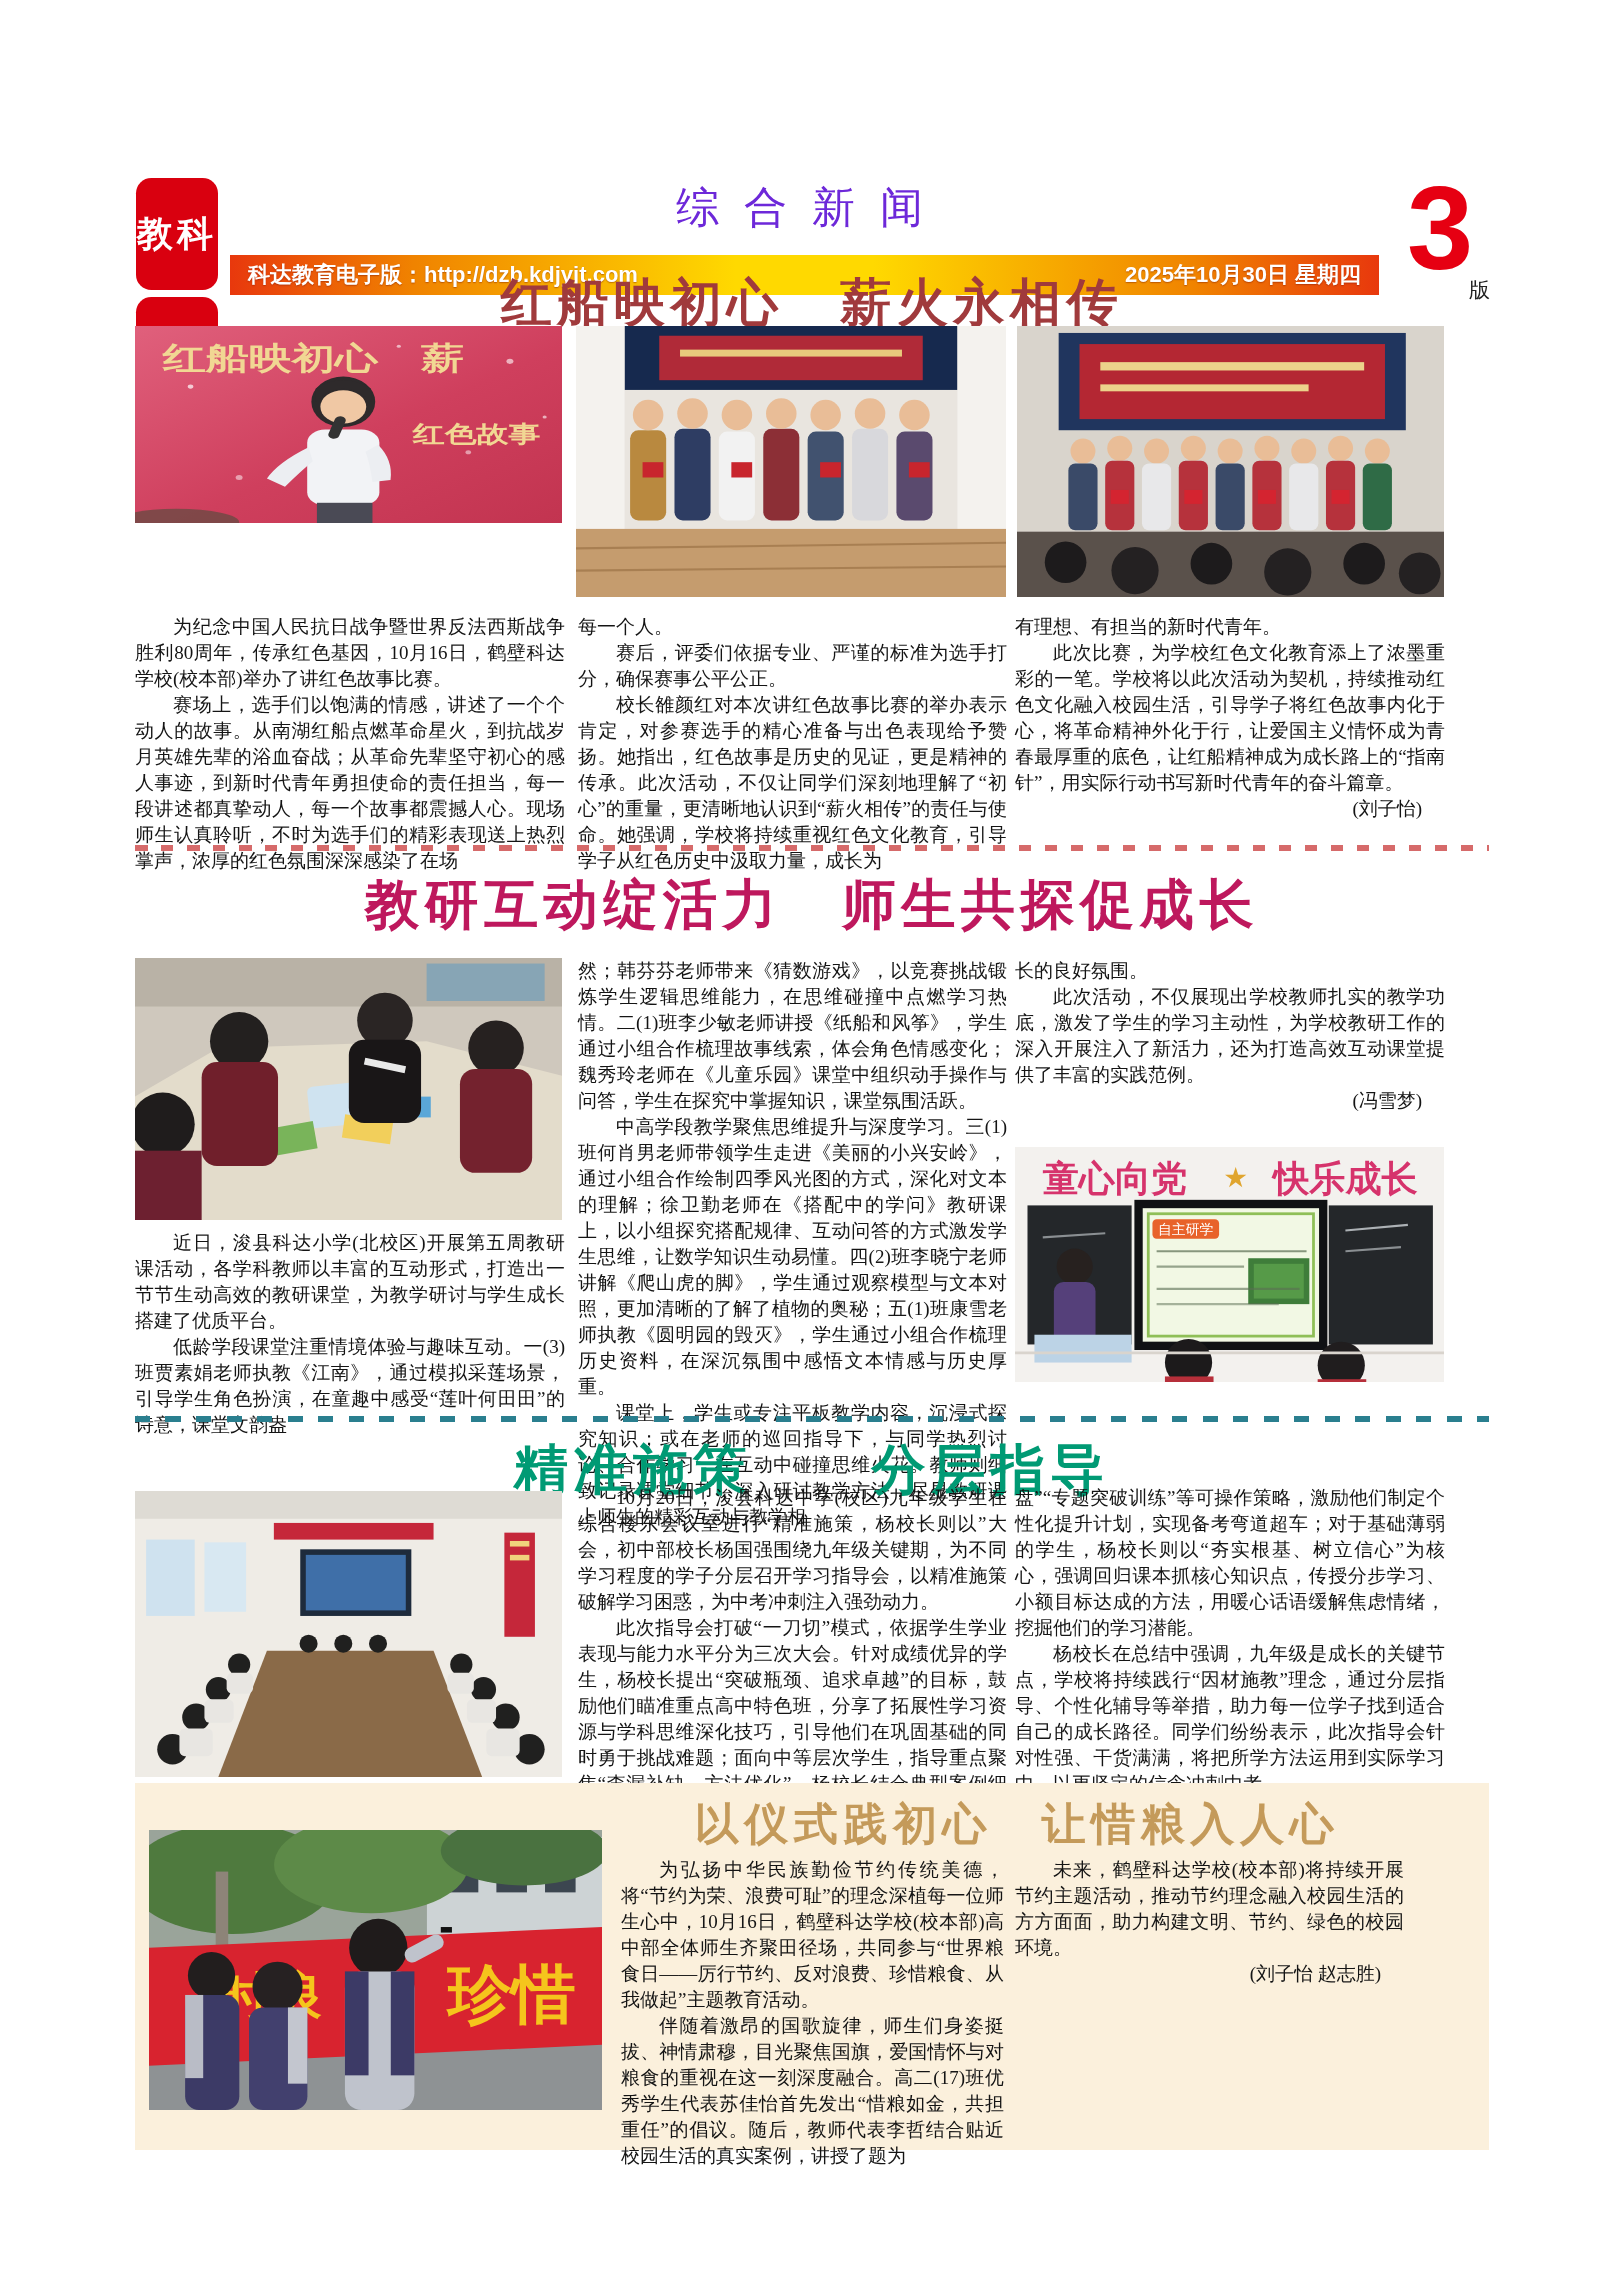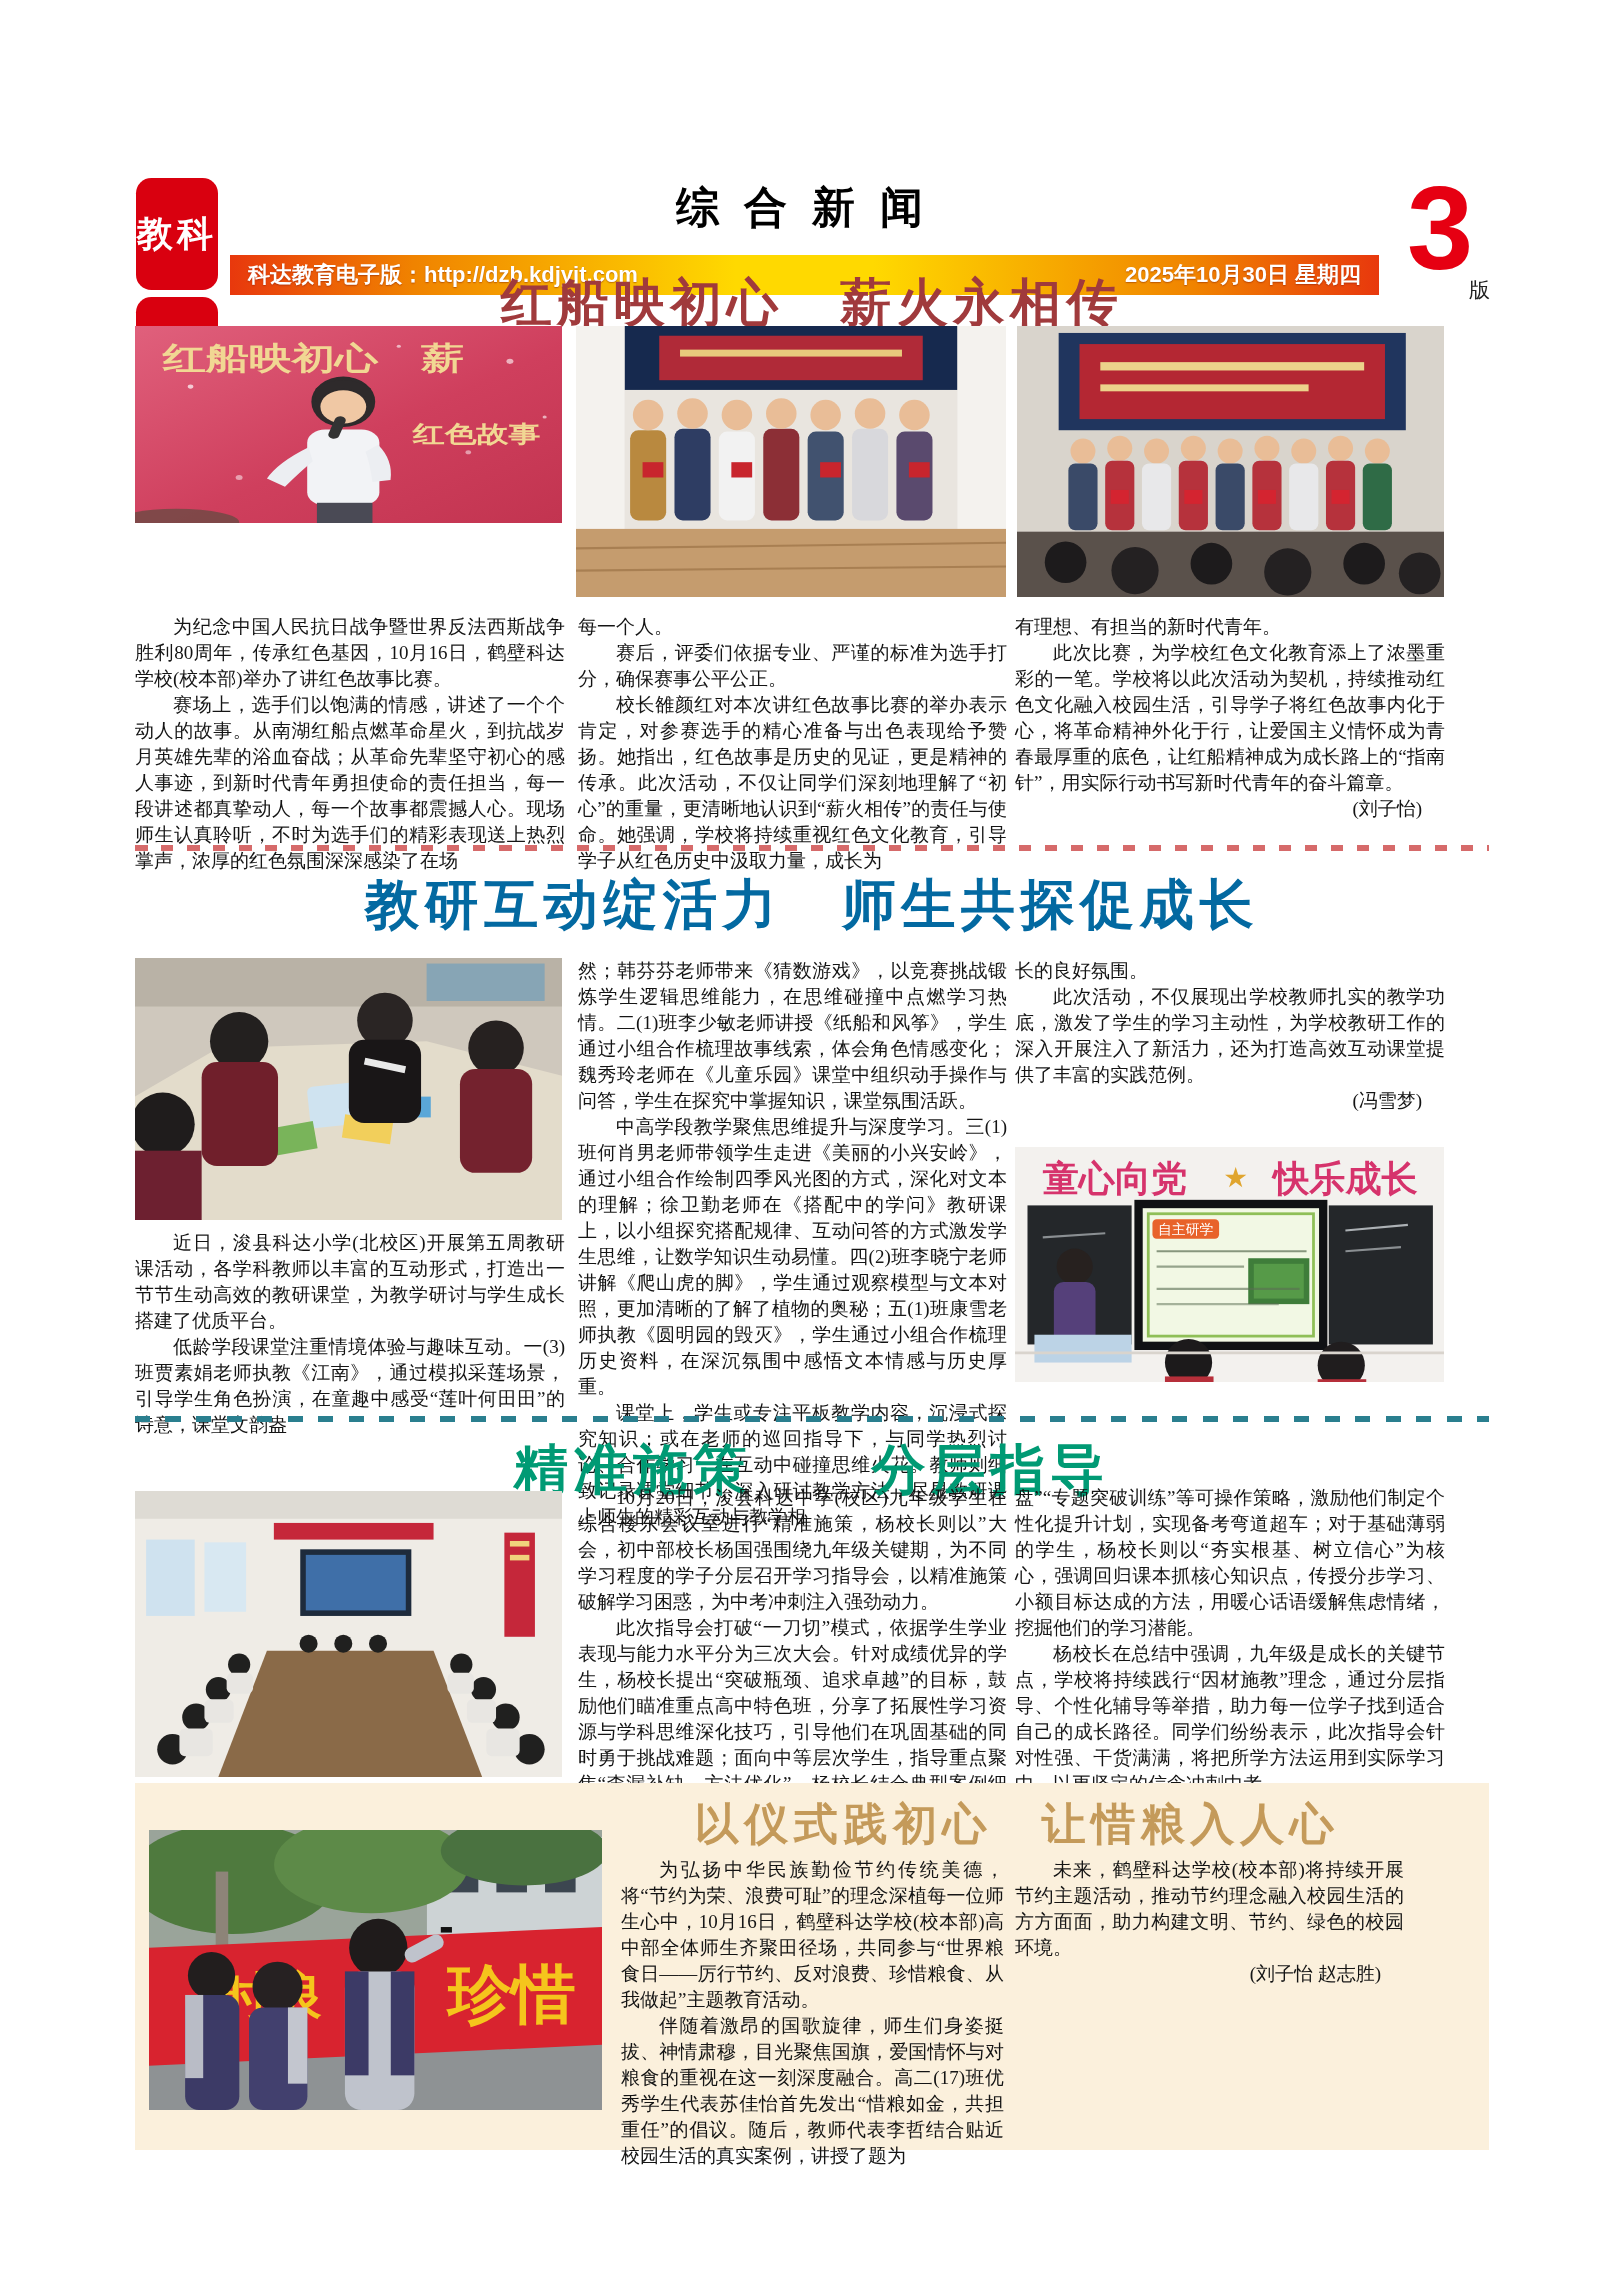--- a/index.html
+++ b/index.html
@@ -4,36 +4,36 @@
 <style>
   html,body{margin:0;padding:0;background:#888;}
   .page{position:relative;width:1624px;height:2295px;background:#ffffff;margin:0 auto;
         font-family:"Liberation Serif","DejaVu Serif",serif;color:#151515;overflow:hidden;}
   
   .logo{position:absolute;left:136px;top:178px;width:82px;}
   .logo .sq{width:82px;height:112px;background:#d9000f;border-radius:15.3px;color:#fff;
             display:flex;align-items:center;justify-content:center;font-size:36px;font-weight:bold;
             letter-spacing:4.2px;margin-bottom:7px;font-family:"Liberation Serif",serif;}
   .section-title{position:absolute;left:135px;top:179px;width:1354px;text-align:center;
-            font-family:"Liberation Sans","DejaVu Sans",sans-serif;font-weight:700;
-            font-size:43px;color:#000000;letter-spacing:25px;}
+            font-family:"Liberation Sans","DejaVu Sans",sans-serif;font-weight:400;
+            font-size:43px;color:#6d28d9;letter-spacing:25px;}
   .grad-bar{position:absolute;left:230px;top:255px;width:1149px;height:40px;
             background:linear-gradient(90deg,#e8380d 0%,#f08300 16%,#ffd900 44%,#ffd900 56%,#f08300 84%,#e8380d 100%);
             display:flex;align-items:center;justify-content:space-between;
             font-family:"Liberation Sans","DejaVu Sans",sans-serif;font-size:22px;font-weight:bold;color:#fff;
             padding:0 18px;box-sizing:border-box;text-shadow:0 0.7px 1.4px rgba(120,20,0,.45);}
   .page-num{position:absolute;left:1388px;top:168px;width:104px;text-align:center;
             font-family:"Liberation Sans",sans-serif;font-weight:900;font-size:119px;line-height:119px;color:#e60012;}
   .page-unit{position:absolute;left:1469px;top:276px;font-size:21px;color:#222;
             font-family:"Liberation Sans",sans-serif;}
   
   .headline{position:absolute;left:135px;width:1354px;text-align:center;
             font-family:"Liberation Sans","DejaVu Sans",sans-serif;font-weight:900;letter-spacing:5.6px;}
   .hl1{top:269px;font-size:51px;color:#a03a3c;}
-  .hl2{top:869px;font-size:54px;color:#0369a1;}
+  .hl2{top:869px;font-size:54px;color:#be185d;}
   .hl3{top:1434px;font-size:54px;color:#009a74;}
   .hl4{top:1795px;left:611px;width:812px;font-size:44px;color:#c49a5a;}
   
   .col{position:absolute;width:430px;font-size:19px;line-height:26px;text-align:justify;color:#141414;}
   .col p{margin:0;}
   .col p.ind{text-indent:2em;}
   .byline{text-align:right;padding-right:1.2em;}
   
   .divider{position:absolute;left:135px;width:1354px;height:6.2px;}
   .div1{top:845px;background:repeating-linear-gradient(90deg,#d66a6a 0 12.5px,transparent 12.5px 26px);}

